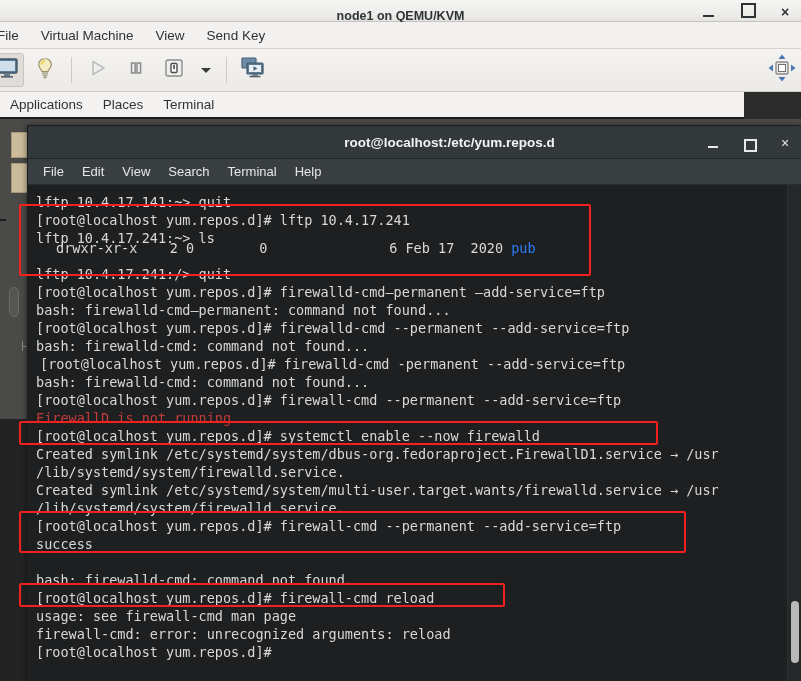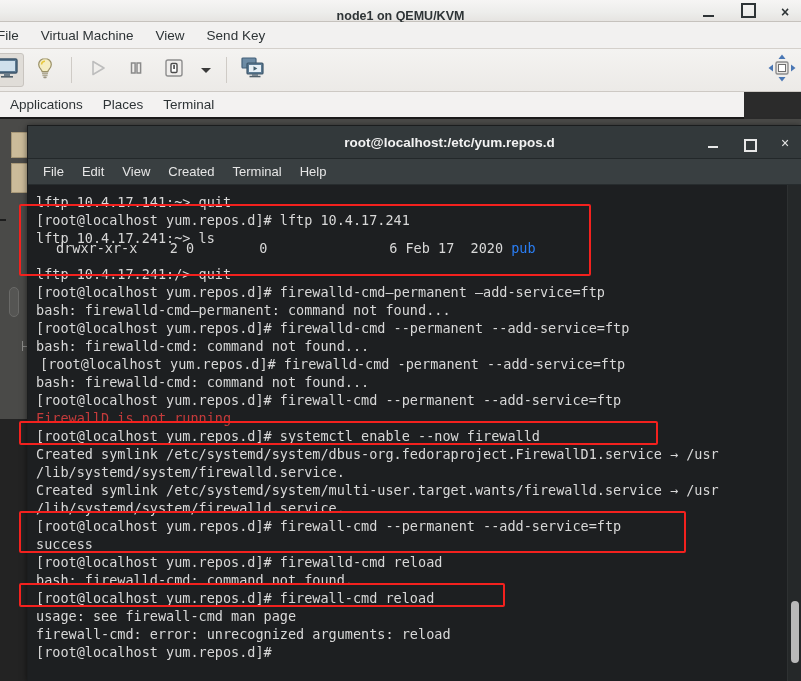--- a/index.html
+++ b/index.html
@@ -354,21 +354,21 @@
         <div class="tw-btn tw-min"></div>
         <div class="tw-btn tw-max"></div>
         <div class="tw-btn tw-close">×</div>
       </div>
     </div>
 
     <div class="term-menubar">
       <div class="tm-item">File</div>
       <div class="tm-item">Edit</div>
       <div class="tm-item">View</div>
-      <div class="tm-item">Created</div>
+      <div class="tm-item">Search</div>
       <div class="tm-item">Terminal</div>
       <div class="tm-item">Help</div>
     </div>
 
     <div class="term-body">
       <div class="term-screen" id="term-screen">
           <div class="term-line" style="position: absolute; left: 0px; top: 8px;"><span class="c-white">lftp 10.4.17.141:~&gt; quit</span></div>
           <div class="term-line" style="position: absolute; left: 0px; top: 26px;"><span class="c-white">[root@localhost yum.repos.d]# lftp 10.4.17.241</span></div>
           <div class="term-line" style="position: absolute; left: 0px; top: 44px;"><span class="c-white">lftp 10.4.17.241:~&gt; ls</span></div>
           <div class="term-line" style="position: absolute; left: 0px; top: 54px; margin-left: 20px;"><span class="c-white">drwxr-xr-x    2 0        0               6 Feb 17  2020 </span><span class="c-blue">pub</span></div>
@@ -381,21 +381,20 @@
           <div class="term-line" style="position: absolute; left: 0px; top: 188px;"><span class="c-white">bash: firewalld-cmd: command not found...</span></div>
           <div class="term-line" style="position: absolute; left: 0px; top: 206px;"><span class="c-white">[root@localhost yum.repos.d]# firewall-cmd --permanent --add-service=ftp</span></div>
           <div class="term-line" style="position: absolute; left: 0px; top: 224px;"><span class="c-red">FirewallD is not running</span></div>
           <div class="term-line" style="position: absolute; left: 0px; top: 242px;"><span class="c-white">[root@localhost yum.repos.d]# systemctl enable --now firewalld</span></div>
           <div class="term-line" style="position: absolute; left: 0px; top: 260px;"><span class="c-white">Created symlink /etc/systemd/system/dbus-org.fedoraproject.FirewallD1.service → /usr</span></div>
           <div class="term-line" style="position: absolute; left: 0px; top: 278px;"><span class="c-white">/lib/systemd/system/firewalld.service.</span></div>
           <div class="term-line" style="position: absolute; left: 0px; top: 296px;"><span class="c-white">Created symlink /etc/systemd/system/multi-user.target.wants/firewalld.service → /usr</span></div>
           <div class="term-line" style="position: absolute; left: 0px; top: 314px;"><span class="c-white">/lib/systemd/system/firewalld.service.</span></div>
           <div class="term-line" style="position: absolute; left: 0px; top: 332px;"><span class="c-white">[root@localhost yum.repos.d]# firewall-cmd --permanent --add-service=ftp</span></div>
           <div class="term-line" style="position: absolute; left: 0px; top: 350px;"><span class="c-white">success</span></div>
-          <div class="term-line" style="position: absolute; left: 0px; top: 368px;"><span class="c-white">[root@localhost yum.repos.d]# firewalld-cmd reload</span></div>
           <div class="term-line" style="position: absolute; left: 0px; top: 386px;"><span class="c-white">bash: firewalld-cmd: command not found...</span></div>
           <div class="term-line" style="position: absolute; left: 0px; top: 404px;"><span class="c-white">[root@localhost yum.repos.d]# firewall-cmd reload</span></div>
           <div class="term-line" style="position: absolute; left: 0px; top: 422px;"><span class="c-white">usage: see firewall-cmd man page</span></div>
           <div class="term-line" style="position: absolute; left: 0px; top: 440px;"><span class="c-white">firewall-cmd: error: unrecognized arguments: reload</span></div>
           <div class="term-line" style="position: absolute; left: 0px; top: 458px;"><span class="c-white">[root@localhost yum.repos.d]#</span></div>
         </div>
       <div class="term-scrollbar">
         <div class="term-thumb"></div>
       </div>
     </div>

